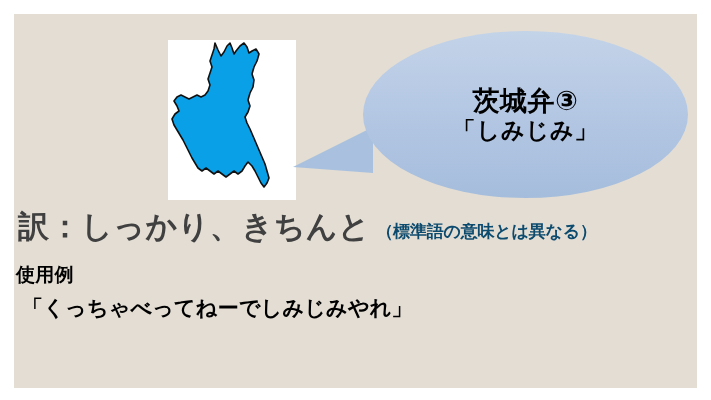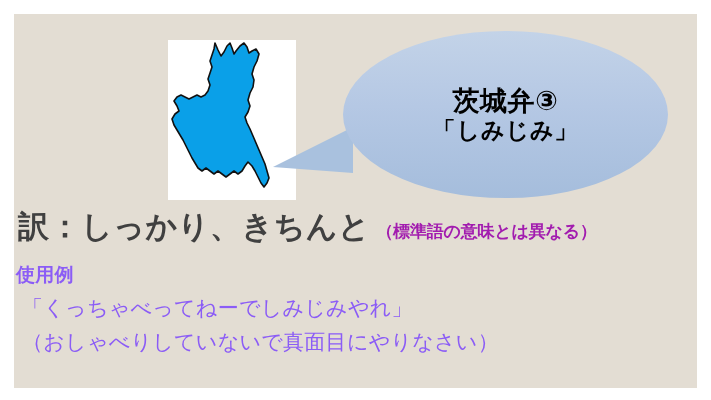--- a/index.html
+++ b/index.html
@@ -44,21 +44,21 @@
   }
   #map-plate svg {
     display: block;
     width: 128px;
     height: 160px;
   }
 
   
   #balloon {
     position: absolute;
-    left: 343px;
+    left: 363px;
     top: 31px;
     width: 325px;
     height: 167px;
   }
   #balloon-body {
     position: absolute;
     left: 0; top: 0;
     width: 325px;
     height: 167px;
     border-radius: 50% / 50%;
@@ -115,42 +115,42 @@
   }
   #translation-main {
     font-size: 31px;
     font-weight: 700;
     color: #404040;
     letter-spacing: 0.5px;
   }
   #translation-note {
     font-size: 17px;
     font-weight: 700;
-    color: #a21caf;
+    color: #0c4a6e;
     margin-left: 6px;
     letter-spacing: -0.2px;
   }
 
   
   #usage-block {
     position: absolute;
     left: 16px;
     top: 262px;
     width: 660px;
-    color: #8b5cf6;
+    color: #000000;
     white-space: nowrap;
   }
   #usage-heading {
     font-size: 19px;
     font-weight: 700;
     letter-spacing: 0.3px;
   }
   .usage-line {
     font-size: 21px;
-    font-weight: 400;
+    font-weight: 700;
     letter-spacing: 0.3px;
     margin-left: 6px;
     margin-top: 6px;
   }
 </style>
 </head>
 <body>
 
 <div id="slide">
 
@@ -186,16 +186,15 @@
   </div>
 
   <div id="translation-row">
     <span id="translation-main">訳：しっかり、きちんと</span>
     <span id="translation-note">（標準語の意味とは異なる）</span>
   </div>
 
   <div id="usage-block">
     <div id="usage-heading">使用例</div>
     <div class="usage-line">「くっちゃべってねーでしみじみやれ」</div>
-    <div class="usage-line">（おしゃべりしていないで真面目にやりなさい）</div>
   </div>
 
 </div>
 
 </body></html>

